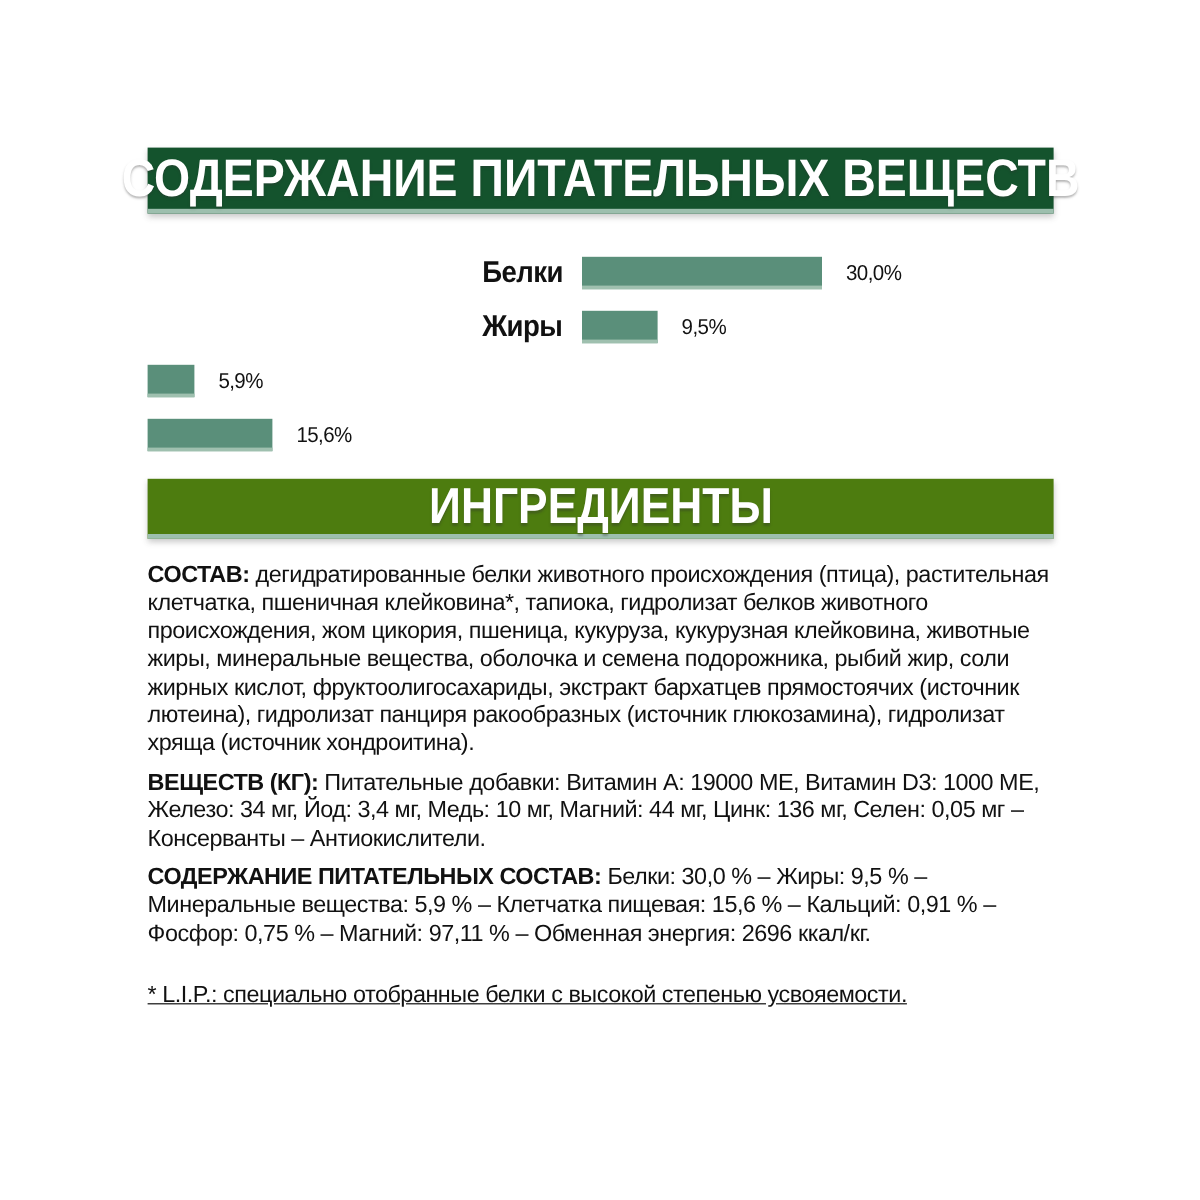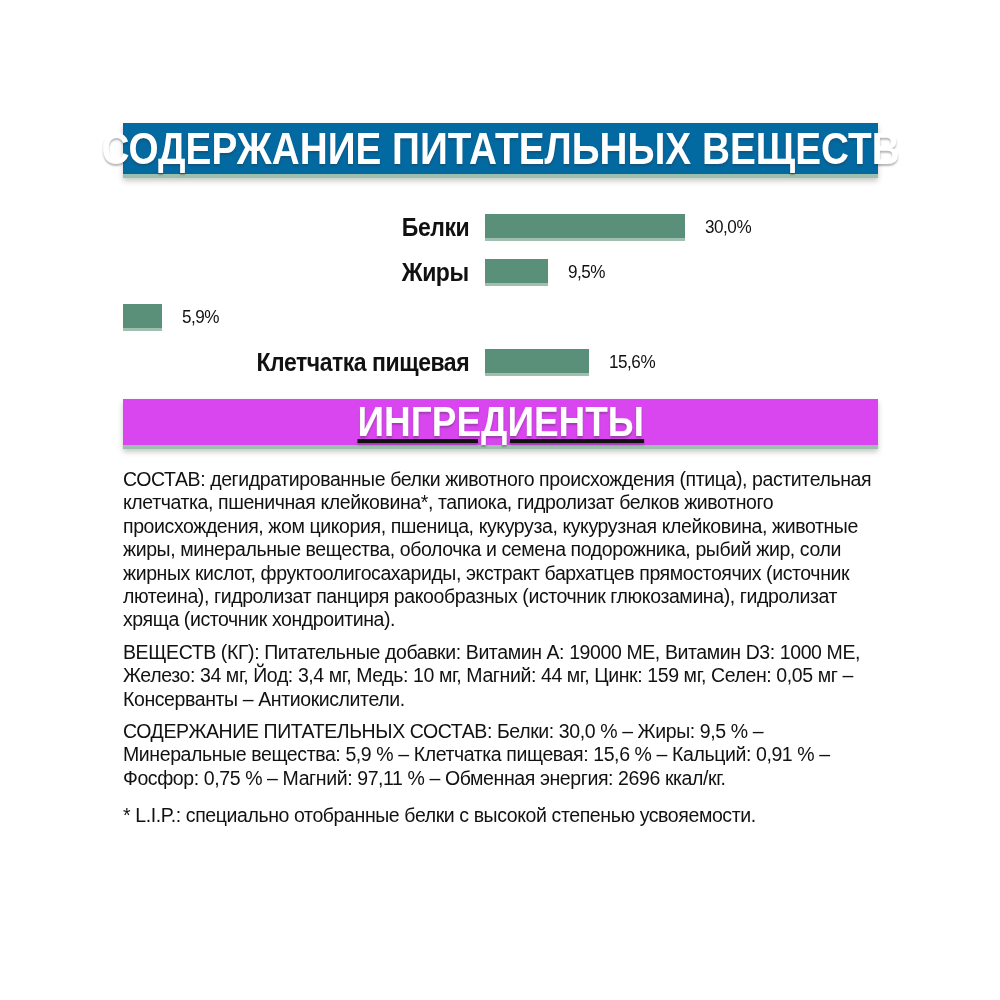--- a/index.html
+++ b/index.html
@@ -76,61 +76,60 @@
   }
 
   
   .text-block {
     margin-top: 19px;
     font-size: 19.5px;
     line-height: 23.4px;
     letter-spacing: -0.4px;
   }
   .text-block p { margin-bottom: 9px; }
-  .text-block b { font-weight: 400; }
-  .footnote { margin-top: 14px; }
+  .text-block b { font-weight: 700; }
+  .footnote { margin-top: 28px; text-decoration: underline; }
 </style>
 </head>
 <body>
 
 <div class="page">
 
-  <div class="banner banner-nutrition" style="background: #0369a1; border-bottom-color: rgb(157, 191, 174);">
+  <div class="banner banner-nutrition" style="background: #14532d; border-bottom-color: rgb(157, 191, 174);">
     <span class="banner-text">СОДЕРЖАНИЕ ПИТАТЕЛЬНЫХ ВЕЩЕСТВ</span>
   </div>
 
   <div class="chart" id="chart">
       <div class="chart-row">
         <div class="chart-label"><span>Белки</span></div>
         <div class="bar" style="width: 200px; background: rgb(90, 143, 122); border-bottom-color: rgb(159, 192, 175);"></div>
         <div class="bar-value"><span>30,0%</span></div>
       </div>
       <div class="chart-row">
         <div class="chart-label"><span>Жиры</span></div>
         <div class="bar" style="width: 63px; background: rgb(90, 143, 122); border-bottom-color: rgb(159, 192, 175);"></div>
         <div class="bar-value"><span>9,5%</span></div>
       </div>
       <div class="chart-row">
         <div class="bar" style="width: 39px; background: rgb(90, 143, 122); border-bottom-color: rgb(159, 192, 175);"></div>
         <div class="bar-value"><span>5,9%</span></div>
       </div>
       <div class="chart-row">
-        <div class="chart-label"><span>Клетчатка пищевая</span></div>
         <div class="bar" style="width: 104px; background: rgb(90, 143, 122); border-bottom-color: rgb(159, 192, 175);"></div>
         <div class="bar-value"><span>15,6%</span></div>
       </div>
     </div>
 
-  <div class="banner banner-ingredients" style="background: #d946ef; border-bottom-color: rgb(157, 191, 174); text-decoration: underline;">
+  <div class="banner banner-ingredients" style="background: #4d7c0f; border-bottom-color: rgb(157, 191, 174);">
     <span class="banner-text">ИНГРЕДИЕНТЫ</span>
   </div>
 
   <div class="text-block">
     <p><b>СОСТАВ:</b> <span>дегидратированные белки животного происхождения (птица), растительная клетчатка, пшеничная клейковина*, тапиока, гидролизат белков животного происхождения, жом цикория, пшеница, кукуруза, кукурузная клейковина, животные жиры, минеральные вещества, оболочка и семена подорожника, рыбий жир, соли жирных кислот, фруктоолигосахариды, экстракт бархатцев прямостоячих (источник лютеина), гидролизат панциря ракообразных (источник глюкозамина), гидролизат хряща (источник хондроитина).</span></p>
 
-    <p><b>ВЕЩЕСТВ (КГ):</b> <span>Питательные добавки: Витамин A: 19000 МЕ, Витамин D3: 1000 МЕ, Железо: 34 мг, Йод: 3,4 мг, Медь: 10 мг, Магний: 44 мг, Цинк: 159 мг, Селен: 0,05 мг – Консерванты – Антиокислители.</span></p>
+    <p><b>ВЕЩЕСТВ (КГ):</b> <span>Питательные добавки: Витамин A: 19000 МЕ, Витамин D3: 1000 МЕ, Железо: 34 мг, Йод: 3,4 мг, Медь: 10 мг, Магний: 44 мг, Цинк: 136 мг, Селен: 0,05 мг – Консерванты – Антиокислители.</span></p>
 
     <p><b>СОДЕРЖАНИЕ ПИТАТЕЛЬНЫХ СОСТАВ:</b> <span>Белки: 30,0 % – Жиры: 9,5 % – Минеральные вещества: 5,9 % – Клетчатка пищевая: 15,6 % – Кальций: 0,91 % – Фосфор: 0,75 % – Магний: 97,11 % – Обменная энергия: 2696 ккал/кг.</span></p>
 
     <p class="footnote">* L.I.P.: специально отобранные белки с высокой степенью усвояемости.</p>
   </div>
 
 </div>
 
 </body></html>

